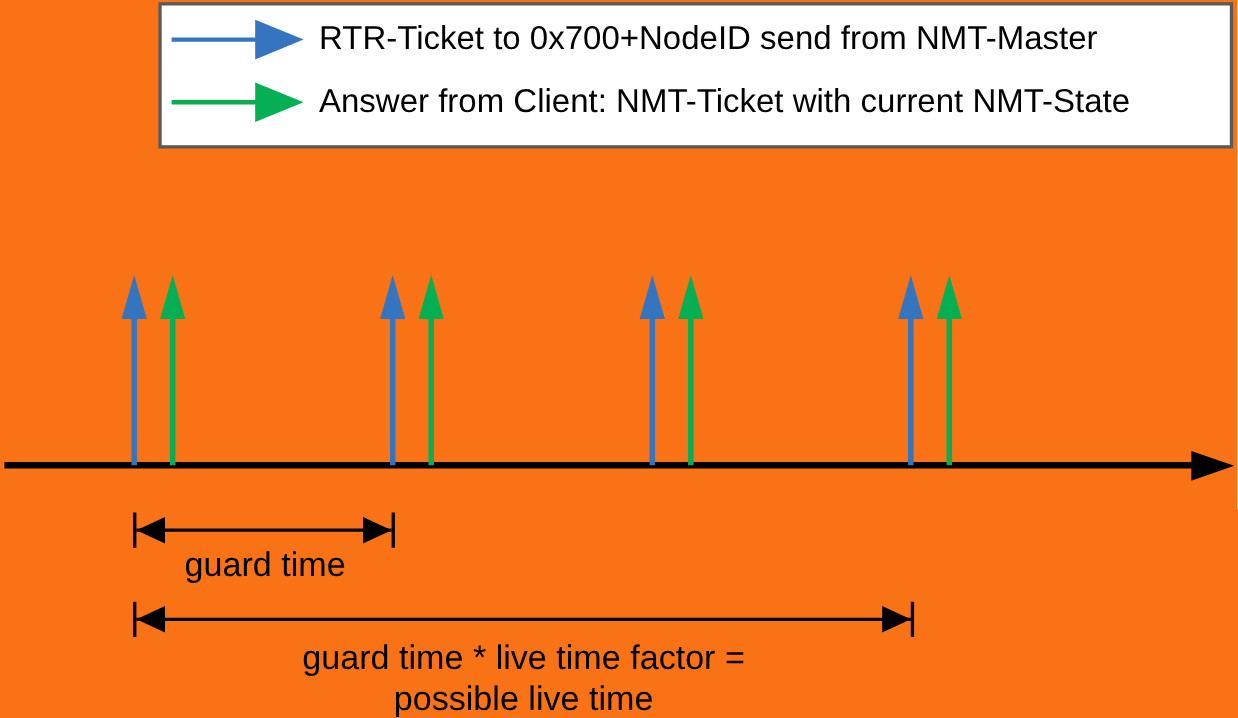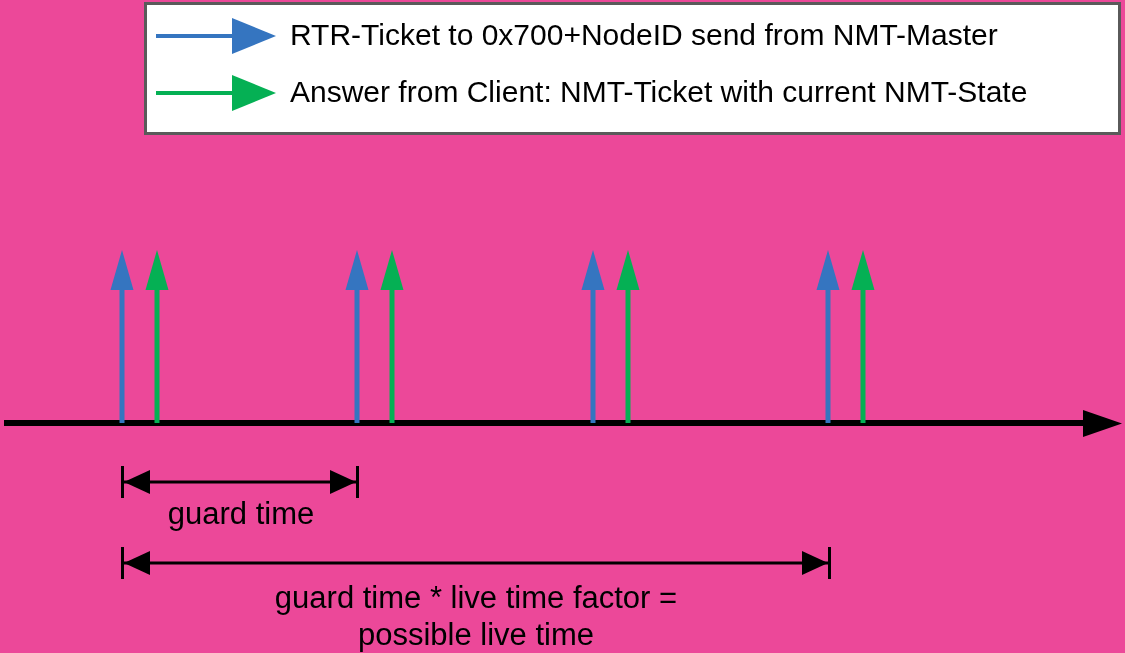--- a/index.html
+++ b/index.html
@@ -8,21 +8,21 @@
     background: #ffffff;
   }
   body {
     font-family: "Liberation Sans", sans-serif;
     -webkit-font-smoothing: antialiased;
   }
   #canvas {
     position: relative;
     width: 1125px;
     height: 653px;
-    background: #ec4899;
+    background: #f97316;
     overflow: hidden;
   }
   #diagram-svg {
     position: absolute;
     left: 0;
     top: 0;
     width: 1125px;
     height: 653px;
     display: block;
   }

